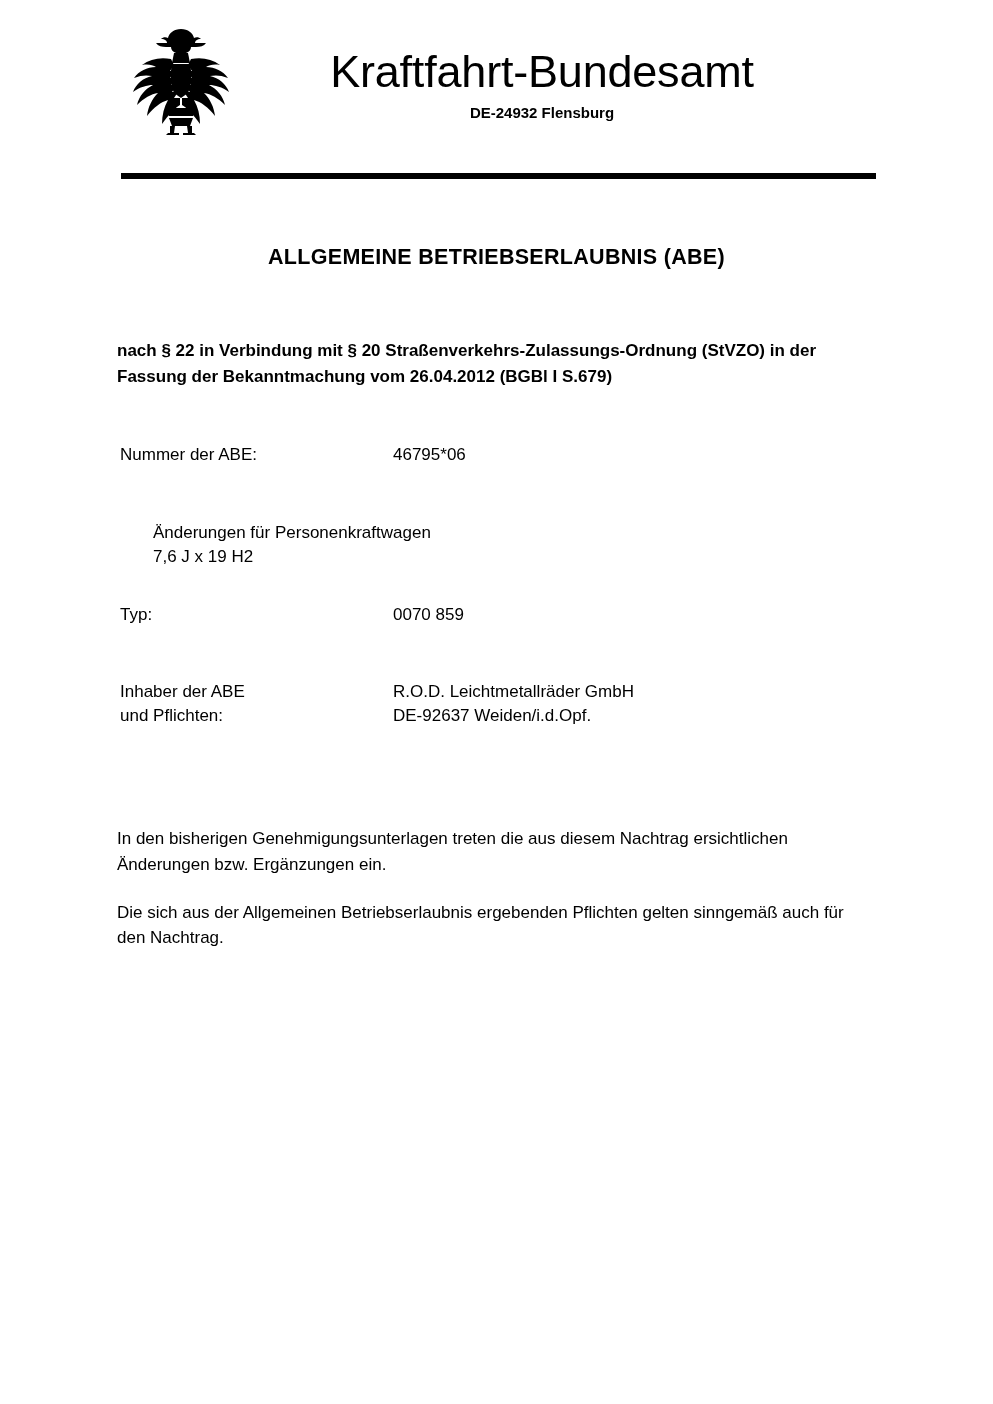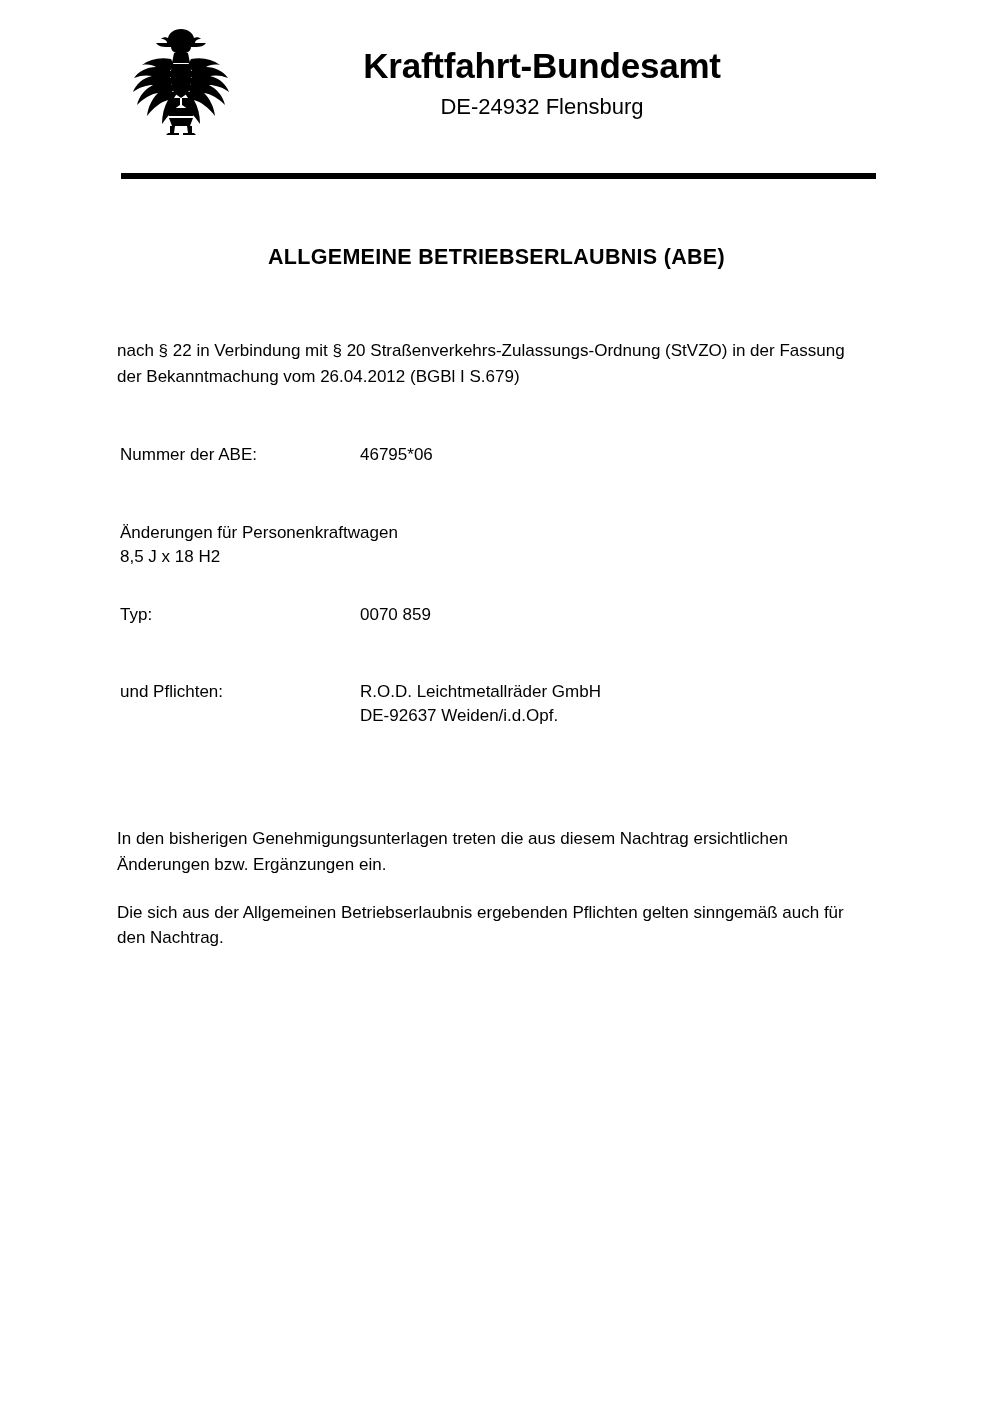--- a/index.html
+++ b/index.html
@@ -35,29 +35,29 @@
   .eagle svg { display: block; width: 118px; height: 112px; }
 
   .header-titles {
     position: absolute;
     left: 262px;
     top: 48px;
     width: 560px;
     text-align: center;
   }
   .org-name {
-    font-size: 35px;
-    font-weight: bold;
+    font-size: 45px;
+    font-weight: normal;
     letter-spacing: -0.2px;
     line-height: 1.05;
     white-space: nowrap;
   }
   .org-city {
-    font-size: 22px;
-    font-weight: normal;
+    font-size: 15px;
+    font-weight: bold;
     margin-top: 9px;
   }
 
   .rule {
     position: absolute;
     left: 121px;
     top: 173px;
     width: 755px;
     height: 6px;
     background: #000000;
@@ -76,20 +76,21 @@
   }
 
   
   .legal {
     position: absolute;
     left: 117px;
     top: 338px;
     width: 740px;
     font-size: 17px;
     line-height: 1.52;
+    font-weight: bold;
   }
 
   .fields {
     position: absolute;
     left: 120px;
     top: 443px;
     width: 760px;
     font-size: 17px;
   }
   .field-row {
@@ -98,20 +99,21 @@
     justify-content: center;
   }
   .field-label {
     width: 240px;
     flex: 0 0 240px;
     line-height: 1.45;
   }
   .field-value {
     flex: 1 1 auto;
     line-height: 1.45;
+    margin-left: 33px;
   }
   .gap-1 { height: 53px; }
   .gap-2 { height: 33px; }
   .gap-3 { height: 52px; }
 
   .paragraphs {
     position: absolute;
     left: 117px;
     top: 826px;
     width: 740px;
@@ -170,35 +172,36 @@
     <div class="field-row">
       <div class="field-label">Nummer der ABE:</div>
       <div class="field-value">46795*06</div>
     </div>
 
     <div class="gap-1"></div>
 
     <div class="field-row">
       <div class="field-value">
         <div>Änderungen für Personenkraftwagen</div>
-        <div>8,5 J x 18 H2</div>
+        <div>7,6 J x 19 H2</div>
       </div>
     </div>
 
     <div class="gap-2"></div>
 
     <div class="field-row">
       <div class="field-label">Typ:</div>
       <div class="field-value">0070 859</div>
     </div>
 
     <div class="gap-3"></div>
 
     <div class="field-row">
       <div class="field-label">
+        <div>Inhaber der ABE</div>
         <div>und Pflichten:</div>
       </div>
       <div class="field-value">
         <div>R.O.D. Leichtmetallräder GmbH</div>
         <div>DE-92637 Weiden/i.d.Opf.</div>
       </div>
     </div>
 
   </div>
 

